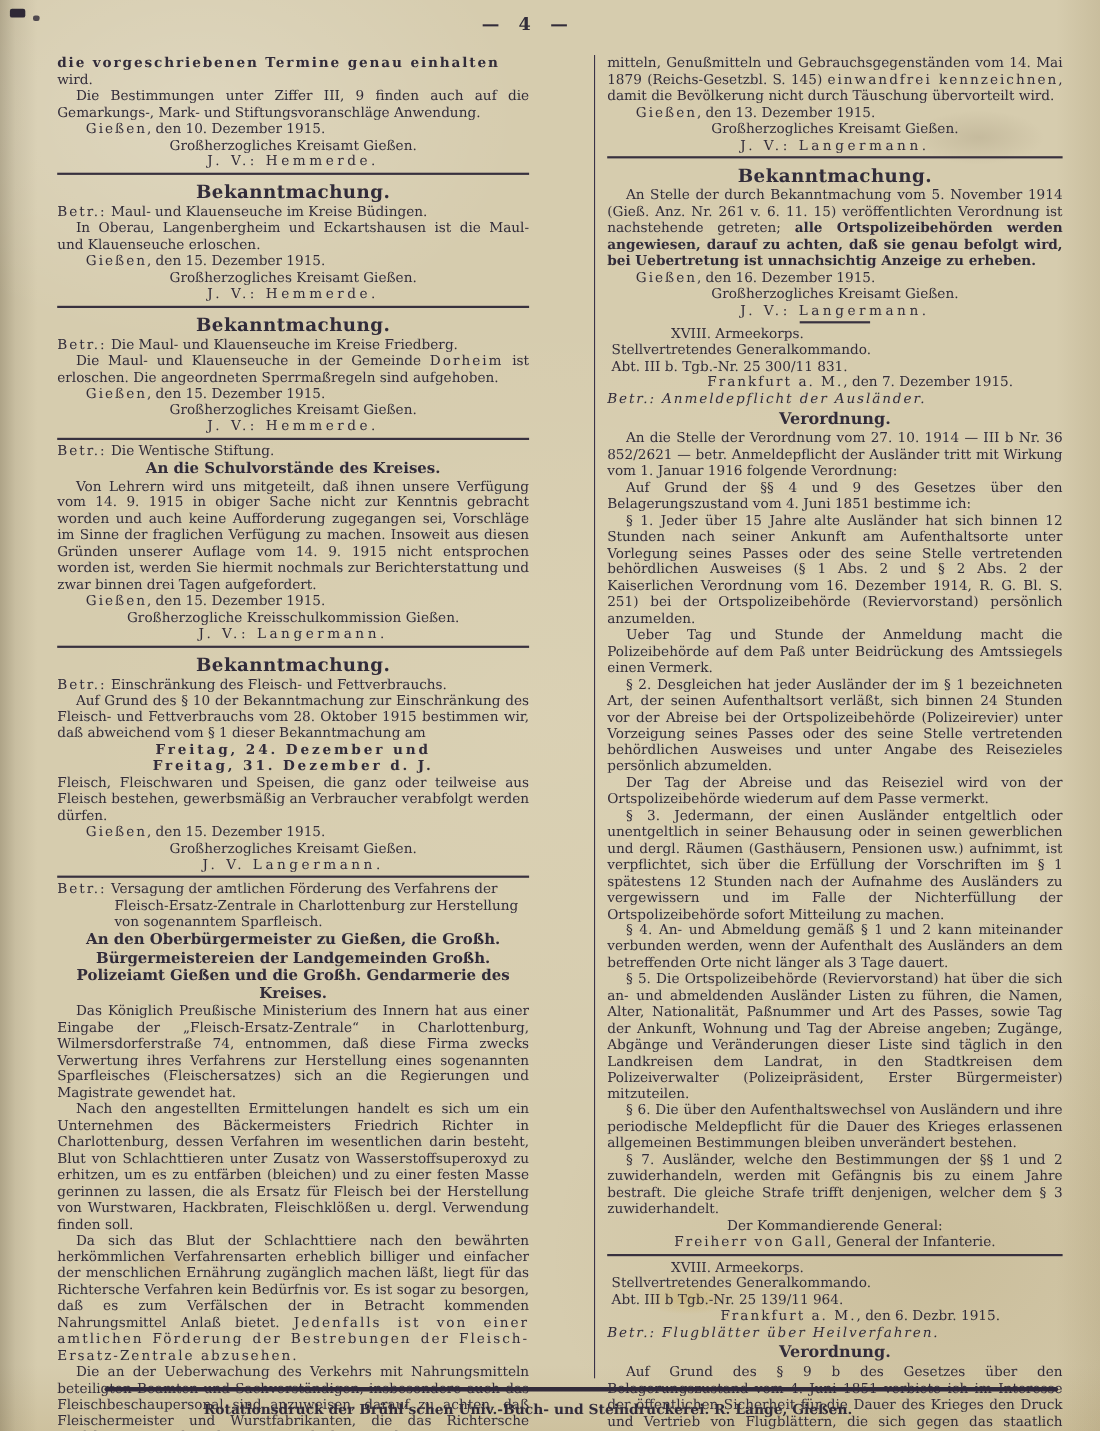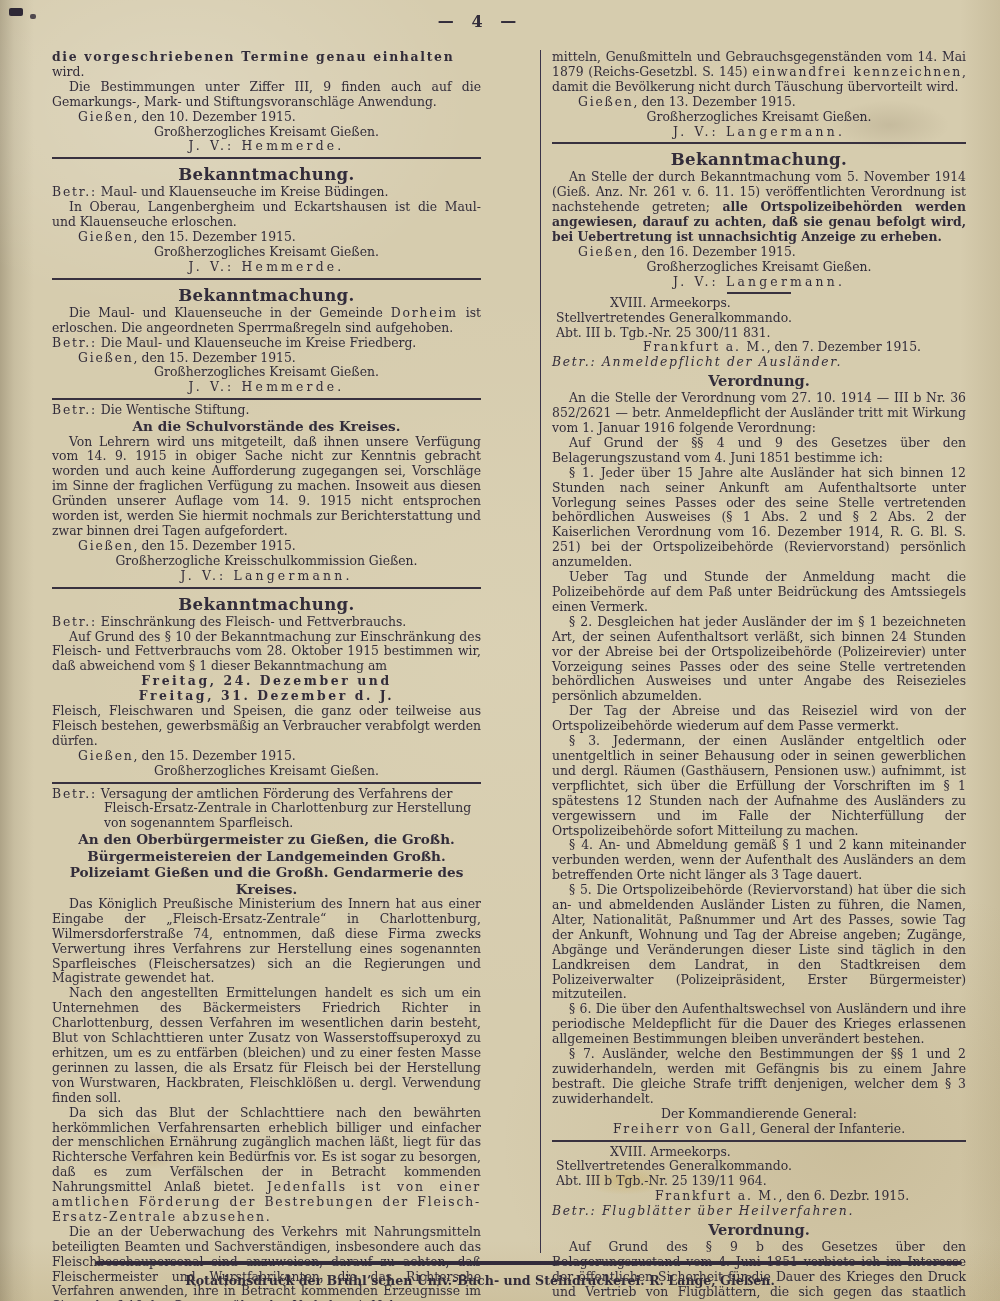--- a/index.html
+++ b/index.html
@@ -80,22 +80,22 @@
           <p class="blk heading">Bekanntmachung.</p>
           <p class="blk betr"><span class="sp">Betr.:</span><span> Maul- und Klauenseuche im Kreise Büdingen.</span></p>
           <p class="blk body">In Oberau, Langenbergheim und Eckartshausen ist die Maul- und Klauenseuche erloschen.</p>
           <p class="blk date"><span class="sp">Gießen</span><span>, den 15. Dezember 1915.</span></p>
           <p class="blk sig-org">Großherzogliches Kreisamt Gießen.</p>
           <p class="blk sig-name">J. V.: Hemmerde.</p>
         </div>
         <div class="divider rule"></div>
         <div class="section">
           <p class="blk heading">Bekanntmachung.</p>
+          <p class="blk betr"><span class="sp">Betr.:</span><span> Die Maul- und Klauenseuche im Kreise Friedberg.</span></p>
           <p class="blk body"><span>Die Maul- und Klauenseuche in der Gemeinde </span><span class="sp">Dorheim</span><span> ist erloschen. Die angeordneten Sperrmaßregeln sind aufgehoben.</span></p>
-          <p class="blk betr"><span class="sp">Betr.:</span><span> Die Maul- und Klauenseuche im Kreise Friedberg.</span></p>
           <p class="blk date"><span class="sp">Gießen</span><span>, den 15. Dezember 1915.</span></p>
           <p class="blk sig-org">Großherzogliches Kreisamt Gießen.</p>
           <p class="blk sig-name">J. V.: Hemmerde.</p>
         </div>
         <div class="divider rule"></div>
         <div class="section">
           <p class="blk betr"><span class="sp">Betr.:</span><span> Die Wentische Stiftung.</span></p>
           <p class="blk subhead">An die Schulvorstände des Kreises.</p>
           <p class="blk body">Von Lehrern wird uns mitgeteilt, daß ihnen unsere Verfügung vom 14. 9. 1915 in obiger Sache nicht zur Kenntnis gebracht worden und auch keine Aufforderung zugegangen sei, Vorschläge im Sinne der fraglichen Verfügung zu machen. Insoweit aus diesen Gründen unserer Auflage vom 14. 9. 1915 nicht entsprochen worden ist, werden Sie hiermit nochmals zur Berichterstattung und zwar binnen drei Tagen aufgefordert.</p>
           <p class="blk date"><span class="sp">Gießen</span><span>, den 15. Dezember 1915.</span></p>
@@ -105,20 +105,21 @@
         <div class="divider rule"></div>
         <div class="section">
           <p class="blk heading">Bekanntmachung.</p>
           <p class="blk betr"><span class="sp">Betr.:</span><span> Einschränkung des Fleisch- und Fettverbrauchs.</span></p>
           <p class="blk body">Auf Grund des § 10 der Bekanntmachung zur Einschränkung des Fleisch- und Fettverbrauchs vom 28. Oktober 1915 bestimmen wir, daß abweichend vom § 1 dieser Bekanntmachung am</p>
           <p class="blk center-sp">Freitag, 24. Dezember und</p>
           <p class="blk center-sp">Freitag, 31. Dezember d. J.</p>
           <p class="blk noind">Fleisch, Fleischwaren und Speisen, die ganz oder teilweise aus Fleisch bestehen, gewerbsmäßig an Verbraucher verabfolgt werden dürfen.</p>
           <p class="blk date"><span class="sp">Gießen</span><span>, den 15. Dezember 1915.</span></p>
           <p class="blk sig-org">Großherzogliches Kreisamt Gießen.</p>
+          <p class="blk sig-name">J. V. Langermann.</p>
         </div>
         <div class="divider rule"></div>
         <div class="section">
           <p class="blk betr-hang"><span class="sp">Betr.:</span><span> Versagung der amtlichen Förderung des Verfahrens der Fleisch-Ersatz-Zentrale in Charlottenburg zur Herstellung von sogenanntem Sparfleisch.</span></p>
           <p class="blk subhead">An den Oberbürgermeister zu Gießen, die Großh. Bürgermeistereien der Landgemeinden Großh. Polizeiamt Gießen und die Großh. Gendarmerie des Kreises.</p>
           <p class="blk body">Das Königlich Preußische Ministerium des Innern hat aus einer Eingabe der „Fleisch-Ersatz-Zentrale“ in Charlottenburg, Wilmersdorferstraße 74, entnommen, daß diese Firma zwecks Verwertung ihres Verfahrens zur Herstellung eines sogenannten Sparfleisches (Fleischersatzes) sich an die Regierungen und Magistrate gewendet hat.</p>
           <p class="blk body">Nach den angestellten Ermittelungen handelt es sich um ein Unternehmen des Bäckermeisters Friedrich Richter in Charlottenburg, dessen Verfahren im wesentlichen darin besteht, Blut von Schlachttieren unter Zusatz von Wasserstoffsuperoxyd zu erhitzen, um es zu entfärben (bleichen) und zu einer festen Masse gerinnen zu lassen, die als Ersatz für Fleisch bei der Herstellung von Wurstwaren, Hackbraten, Fleischklößen u. dergl. Verwendung finden soll.</p>
           <p class="blk body"><span>Da sich das Blut der Schlachttiere nach den bewährten herkömmlichen Verfahrensarten erheblich billiger und einfacher der menschlichen Ernährung zugänglich machen läßt, liegt für das Richtersche Verfahren kein Bedürfnis vor. Es ist sogar zu besorgen, daß es zum Verfälschen der in Betracht kommenden Nahrungsmittel Anlaß bietet. </span><span class="sp">Jedenfalls ist von einer amtlichen Förderung der Bestrebungen der Fleisch-Ersatz-Zentrale abzusehen.</span></p>
           <p class="blk body">Die an der Ueberwachung des Verkehrs mit Nahrungsmitteln beteiligten Beamten und Sachverständigen, insbesondere auch das Fleischbeschaupersonal sind anzuweisen, darauf zu achten, daß Fleischermeister und Wurstfabrikanten, die das Richtersche Verfahren anwenden, ihre in Betracht kommenden Erzeugnisse im Sinne des § 10 des Gesetzes über den Verkehr mit Nahrungs-</p>
         </div>

